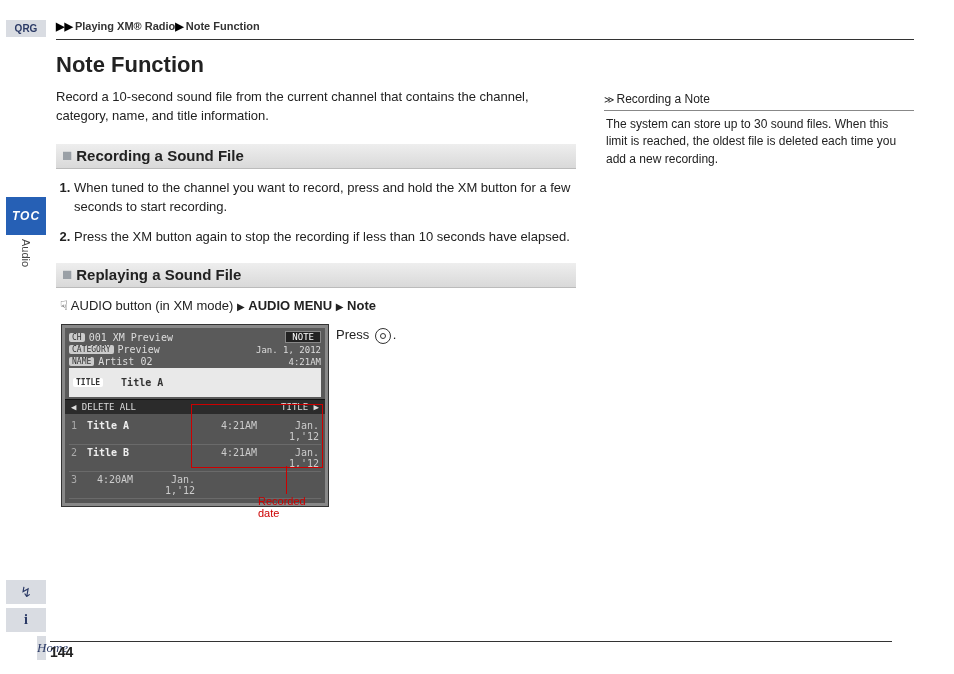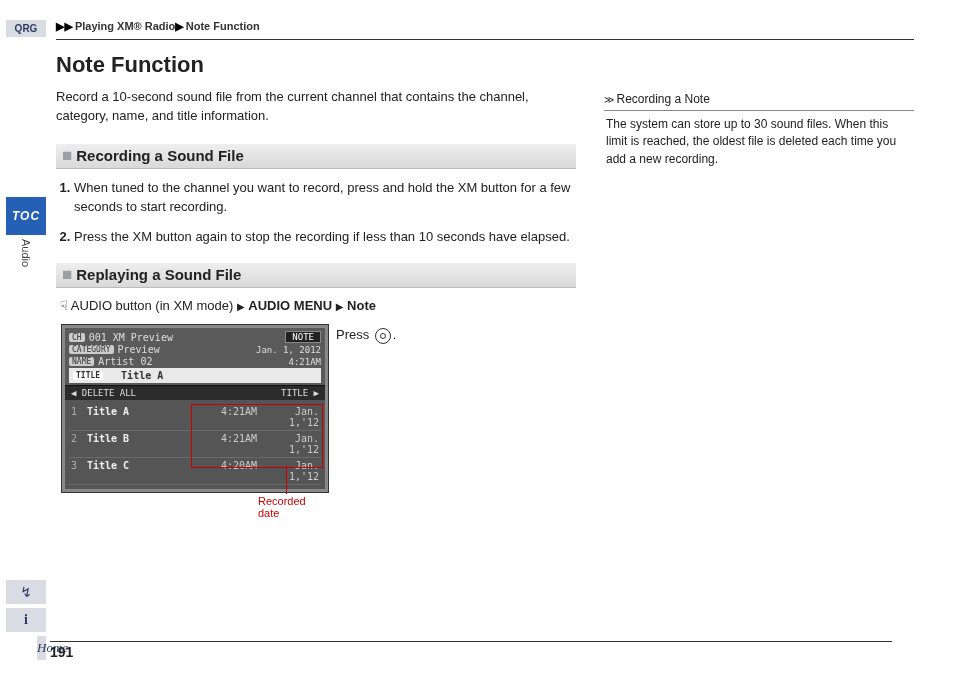--- a/index.html
+++ b/index.html
@@ -77,21 +77,21 @@
     font-size:10px;
     border:3px solid #888;
     box-shadow:0 0 0 1px #333;
     position:relative;
   }
   .dev-top { padding:3px 4px 2px 4px; background:#5a5a5a; }
   .dev-row { display:flex; align-items:center; gap:4px; margin-bottom:1px;}
   .tag { background:#ccc; color:#333; font-size:8px; padding:0 3px; border-radius:2px; }
   .note-tag { background:#222; color:#fff; border:1px solid #888; padding:0 6px; font-size:9px; margin-left:auto;}
   .date-col { margin-left:auto; text-align:right; font-size:9px; }
-  .whiteband { background:#e9e9e9; color:#333; font-weight:bold; padding:2px 4px; font-size:10px;gap:18px;}
+  .whiteband { background:#e9e9e9; color:#333; font-weight:bold; padding:9px 4px; font-size:10px;gap:18px;}
   .dev-bar { background:#2b2b2b; display:flex; justify-content:space-between; padding:2px 6px; font-size:9px; border-top:1px solid #111;}
   .dev-list { padding:4px; }
   .list-row { display:flex; gap:6px; border-bottom:1px solid #6a6a6a; padding:2px 2px;}
   .list-row .idx{ width:10px; color:#aaa;}
   .list-row .t{ flex:1; color:#eee; font-weight:bold;}
   .list-row .time{ width:46px; color:#ccc; text-align:right;}
   .list-row .d{ width:56px; color:#ccc; text-align:right;}
   .highlight-box{
     position:absolute;
     border:1px solid #c00;
@@ -221,21 +221,20 @@
                 <span class="d">Jan. 1,'12</span>
               </div>
               <div class="list-row">
                 <span class="idx">2</span>
                 <span class="t">Title B</span>
                 <span class="time">4:21AM</span>
                 <span class="d">Jan. 1,'12</span>
               </div>
               <div class="list-row">
                 <span class="idx">3</span>
-                <span class="t">Title C</span>
                 <span class="time">4:20AM</span>
                 <span class="d">Jan. 1,'12</span>
               </div>
             </div>
           </div>
           <div class="highlight-box" style="left:129px; top:79px; width:130px; height:62px;"></div>
           <div class="callout-line" style="left:224px; top:141px; height:28px;"></div>
           <div class="callout-label" style="left:196px; top:170px;">Recorded date</div>
         </div>
 
@@ -250,13 +249,13 @@
 
     <div class="col-right">
       <div class="side-hdr">
         <span class="dbl-arrow">≫</span><span>Recording a Note</span>
       </div>
       <div class="side-box">The system can store up to 30 sound files. When this limit is reached, the oldest file is deleted each time you add a new recording.</div>
     </div>
   </div>
 </div>
 
-<div class="pagenum">191</div>
+<div class="pagenum">144</div>
 
 </body></html>

